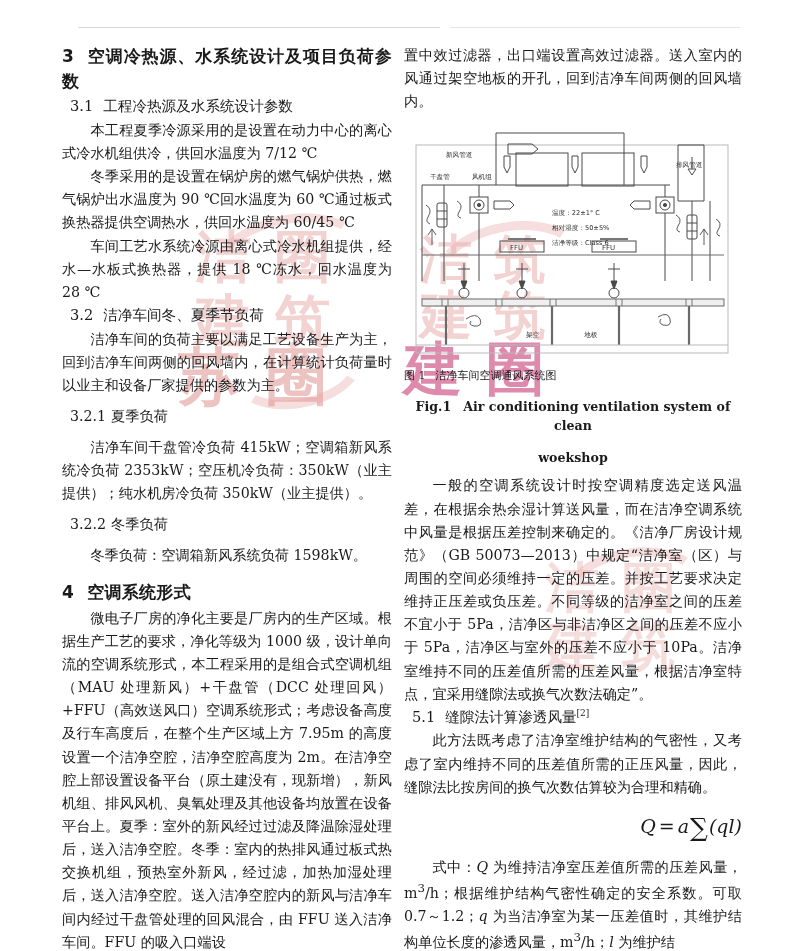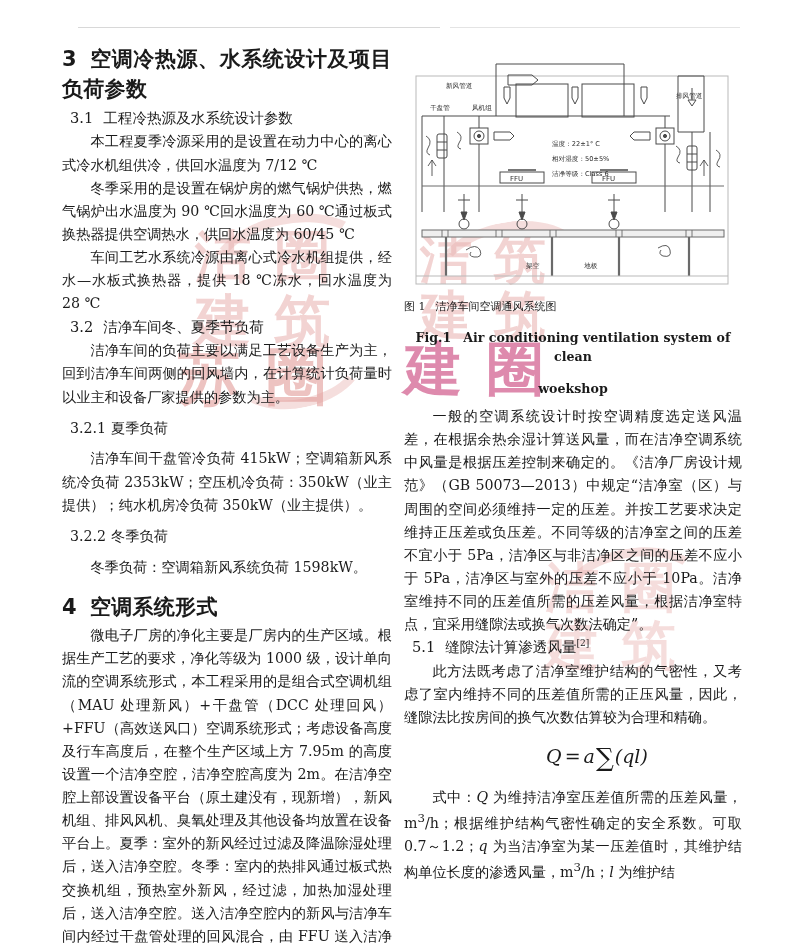--- a/index.html
+++ b/index.html
@@ -81,21 +81,21 @@
     font-size: 14.2px;
     line-height: 1.63;
     text-align: justify;
     text-justify: inter-ideograph;
   }
   #col-left  { left: 62px; }
   #col-right { left: 404px; width: 338px; }
 
   h2.sec {
     font-family: "DejaVu Sans", "Liberation Sans", sans-serif;
-    font-size: 21px;
+    font-size: 17px;
     font-weight: bold;
     margin: 0 0 2px 0;
     line-height: 1.45;
     letter-spacing: .3px;
   }
   h2.sec .num { margin-right: 13px; }
   h3.sub {
     font-size: 14.6px;
     font-weight: normal;
     margin: 0 0 1px 8px;
@@ -136,21 +136,21 @@
     text-align: center;
     font-size: 12.6px;
     font-weight: bold;
     line-height: 1.55;
     margin-top: 12px;
   }
   .fig-cap-en .fnum { margin-right: 12px; }
 
   
   .formula {
-    text-align: center;
+    text-align: right;
     padding-left: 48px;
     margin: 9px 0 7px 0;
     font-family: "DejaVu Serif", "Liberation Serif", serif;
     font-size: 19px;
     font-style: italic;
   }
   .formula .sum {
     font-style: normal;
     font-size: 25px;
     vertical-align: -3px;
@@ -217,20 +217,21 @@
 
     <h2 class="sec">
       <span class="num">4</span><span>空调系统形式</span>
     </h2>
 
     <p class="body">微电子厂房的净化主要是厂房内的生产区域。根据生产工艺的要求，净化等级为 1000 级，设计单向流的空调系统形式，本工程采用的是组合式空调机组（MAU 处理新风）+干盘管（DCC 处理回风）+FFU（高效送风口）空调系统形式；考虑设备高度及行车高度后，在整个生产区域上方 7.95m 的高度设置一个洁净空腔，洁净空腔高度为 2m。在洁净空腔上部设置设备平台（原土建没有，现新增），新风机组、排风风机、臭氧处理及其他设备均放置在设备平台上。夏季：室外的新风经过过滤及降温除湿处理后，送入洁净空腔。冬季：室内的热排风通过板式热交换机组，预热室外新风，经过滤，加热加湿处理后，送入洁净空腔。送入洁净空腔内的新风与洁净车间内经过干盘管处理的回风混合，由 FFU 送入洁净车间。FFU 的吸入口端设</p>
   </div>
 
   <div class="col" id="col-right">
 
+    <p class="body noindent">置中效过滤器，出口端设置高效过滤器。送入室内的风通过架空地板的开孔，回到洁净车间两侧的回风墙内。</p>
 
     <div id="figure-block">
       <div id="figure-svg-wrap">
         <svg width="338" height="242" viewBox="0 0 338 242" xmlns="http://www.w3.org/2000/svg">
           <g fill="none" stroke="#4a4a4a" stroke-width="1">
 
             <rect x="12" y="22" width="312" height="208" stroke="#b9b9b9"></rect>
 
             <path d="M 92 10 L 220 10 L 220 62 L 92 62 L 92 48"></path>
             <path d="M 92 48 L 92 10"></path>

